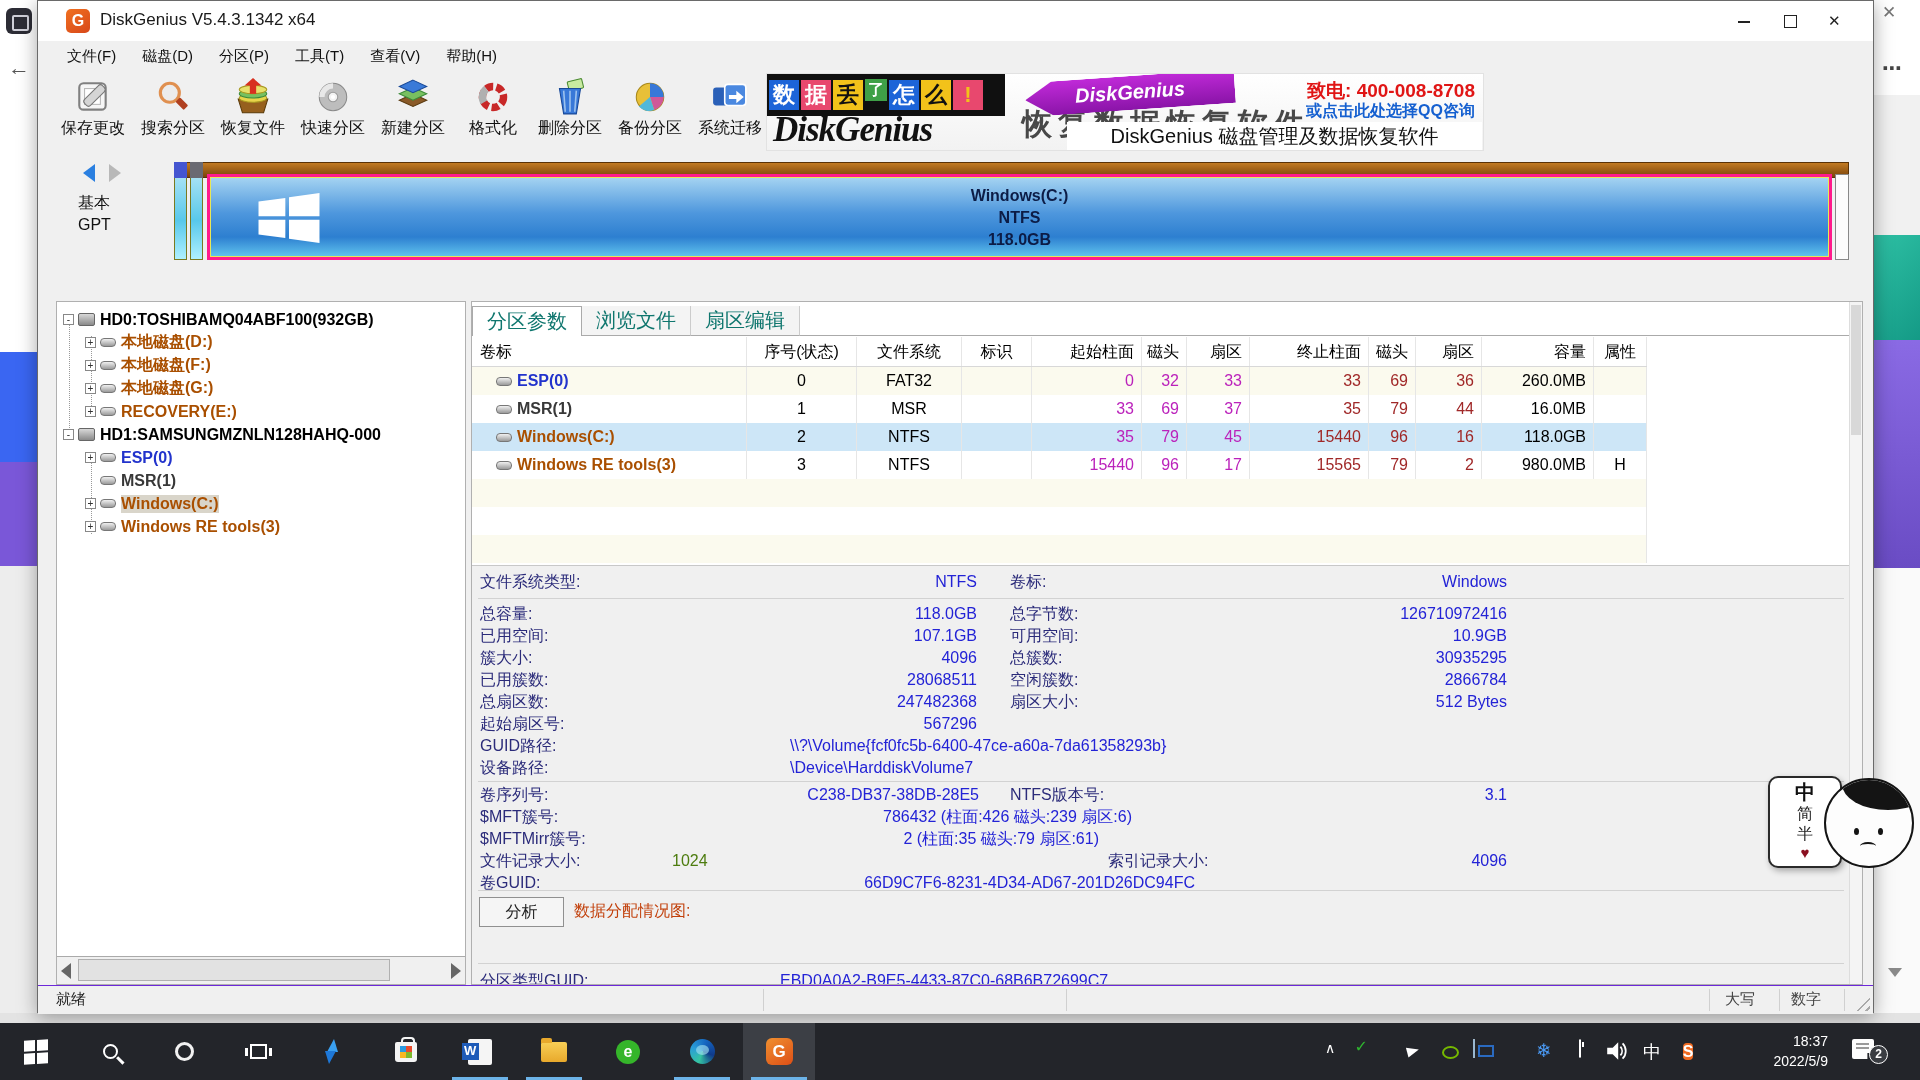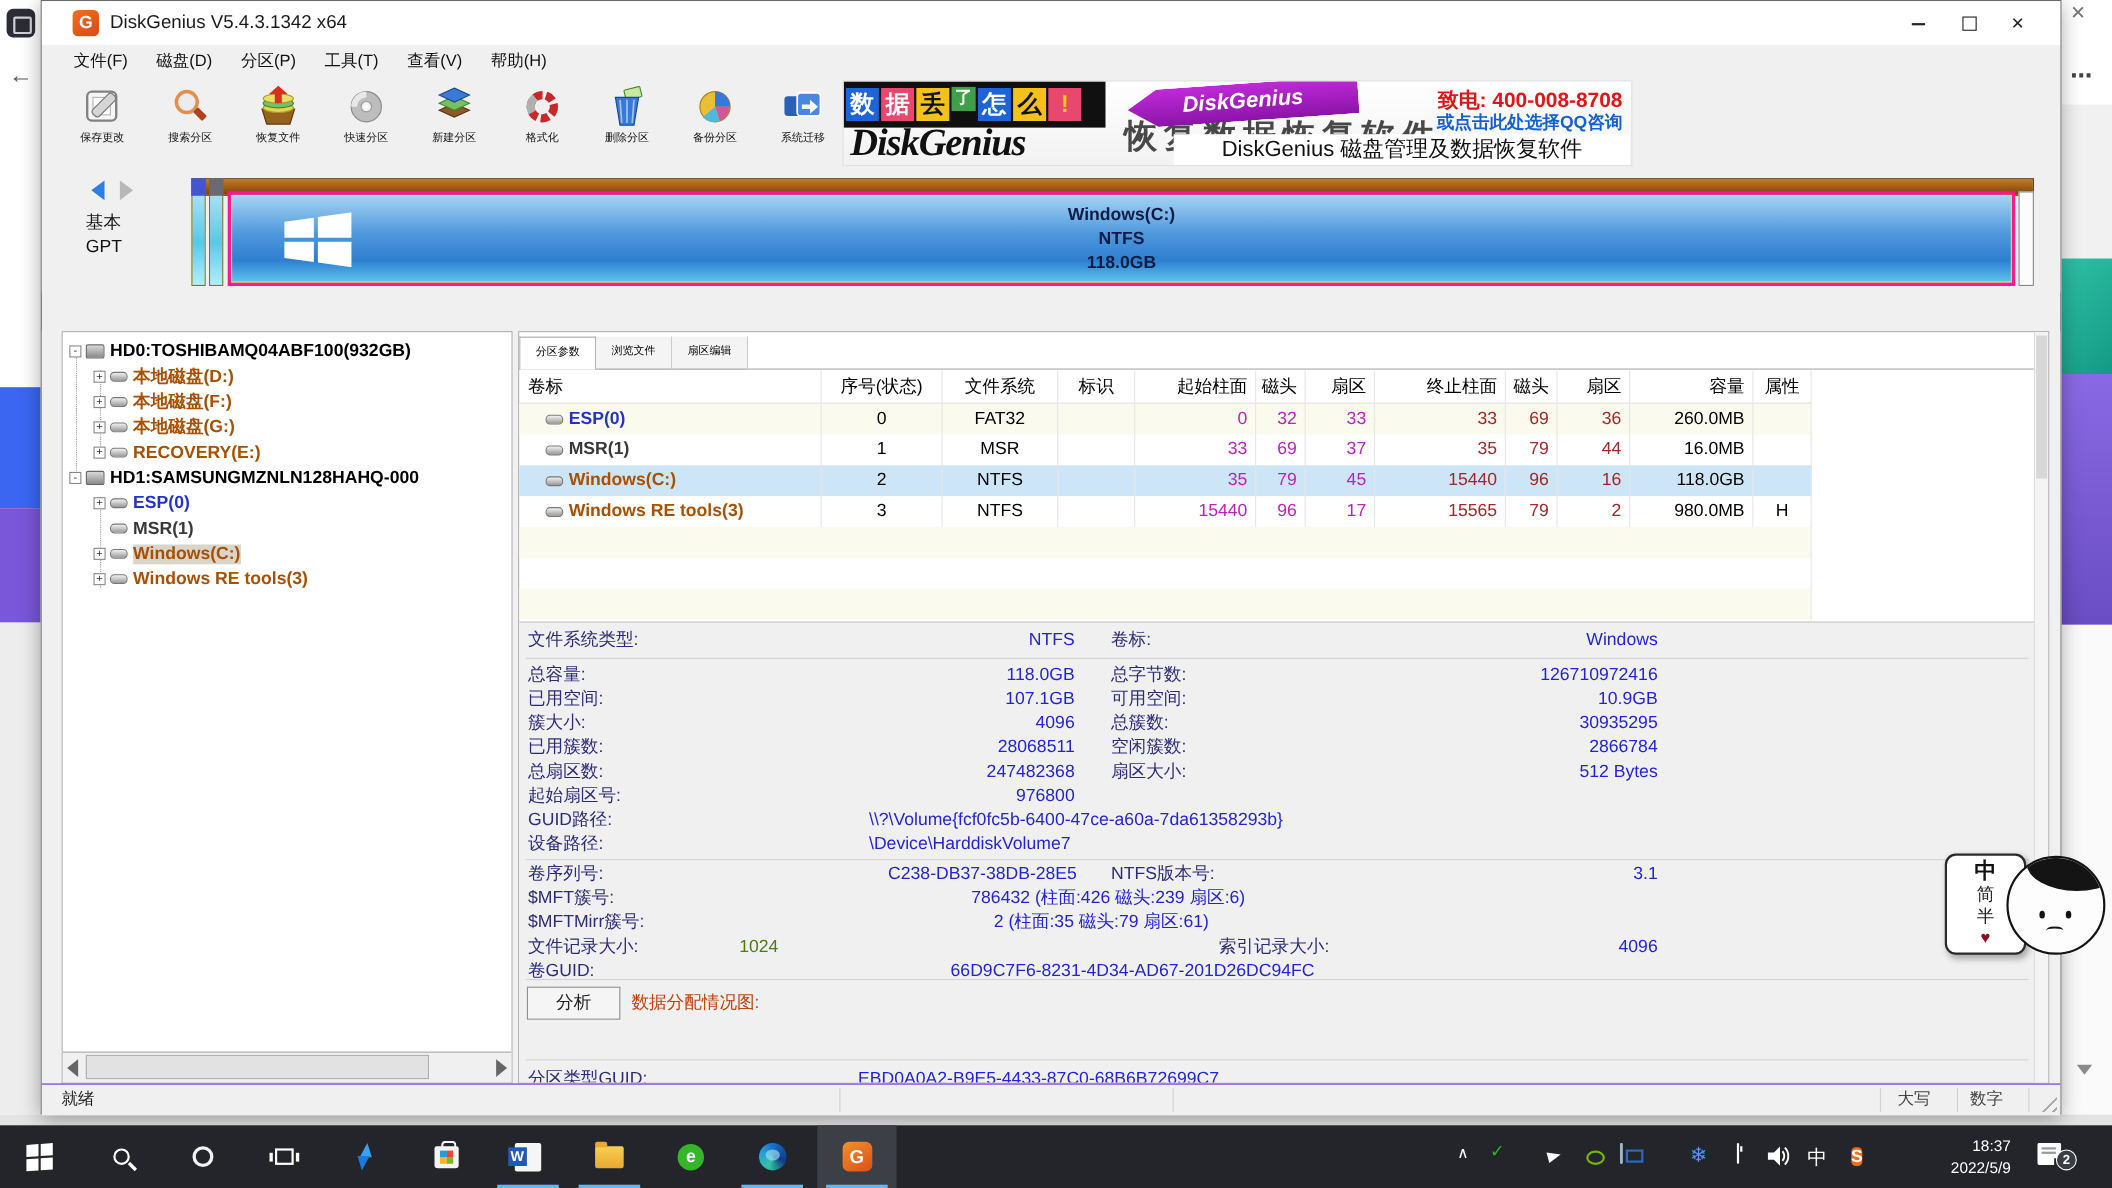--- a/index.html
+++ b/index.html
@@ -36,21 +36,21 @@
   .wbtn { width:46px; height:40px; position:relative; }
   .wbtn-min::after { content:""; position:absolute; left:17px; top:20px; width:12px; height:2px; background:#222; }
   .wbtn-max::after { content:""; position:absolute; left:17px; top:14px; width:11px; height:11px; border:1px solid #222; }
   .wbtn-close::after { content:"✕"; position:absolute; left:15px; top:11px; font-size:15px; color:#222; }
 
   .menu { position:absolute; left:0; top:40px; width:100%; height:30px; background:#f0f0f0; display:flex; padding-left:16px; }
   .mitem { padding:0 13px; line-height:30px; font-size:15px; color:#111; }
 
   .tools { position:absolute; left:0; top:70px; width:100%; height:87px; background:#f0f0f0; }
   .toolbtn { position:absolute; top:3px; width:80px; height:81px; text-align:center; }
-  .toolbtn .tlab { display:block; margin-top:2px; font-size:10px; color:#111; }
+  .toolbtn .tlab { display:block; margin-top:2px; font-size:16px; color:#111; }
   .tbi { width:38px; height:38px; margin:4px auto 0; }
 
   
   .ad { position:absolute; left:728px; top:2px; width:718px; height:78px; background:linear-gradient(#ffffff,#f2f2f2); overflow:hidden; border:1px solid #e2e2e2; }
   .ad-darkstrip { position:absolute; left:0; top:0; width:238px; height:42px; background:#101010; display:flex; align-items:center; padding-left:2px; }
   .ad-tile { width:30px; height:30px; margin-right:2px; font-size:22px; font-weight:bold; text-align:center; line-height:30px; }
   .t0 { background:#1c64d8; color:#fff; } .t1 { background:#e8486e; color:#fff; }
   .t2 { background:#f2c21a; color:#111; } .t3 { background:#3fa047; color:#fff; width:22px; height:22px; font-size:16px; line-height:22px; margin-top:-10px; }
   .t4 { background:#1c64d8; color:#fff; } .t5 { background:#f2c21a; color:#111; }
   .t6 { background:#e8486e; color:#f2c21a; }
@@ -96,21 +96,21 @@
   .trow.sel .tlabel { background:#d9d5ca; }
   .vline { position:absolute; border-left:1px dotted #999; }
   .hscroll { position:absolute; left:0; bottom:0; width:408px; height:28px; background:#f0f0f0; border-top:1px solid #aaa; }
   .hs-arr { position:absolute; top:6px; width:0; height:0; border:8px solid transparent; }
   .hs-l { left:4px; border-right:10px solid #666; border-left:none; }
   .hs-r { right:4px; border-left:10px solid #666; border-right:none; }
   .hs-thumb { position:absolute; left:21px; top:2px; width:312px; height:22px; background:#e2e2e2; border:1px solid #b0b0b0; }
 
   .panel { position:absolute; left:433px; top:0; width:1392px; height:684px; background:#fff; border:1px solid #b0b0b0; overflow:hidden; }
   .tabs { position:absolute; left:0px; top:4px; height:30px; display:flex; }
-  .tab { padding:0 14px; font-size:10px; line-height:28px; color:#000000; border-right:1px solid #ccc; background:#f4f4f4; border-bottom:1px solid #aaa; }
+  .tab { padding:0 14px; font-size:20px; line-height:28px; color:#0f766e; border-right:1px solid #ccc; background:#f4f4f4; border-bottom:1px solid #aaa; }
   .tab.active { background:#fff; border:1px solid #aaa; border-bottom:none; }
   .tabline { position:absolute; left:0; top:33px; width:100%; height:1px; background:#aaa; }
 
   .ttable { position:absolute; left:0; top:35px; width:1175px; }
   .hrow,.row { display:flex; }
   .hrow { height:30px; border-bottom:1px solid #d8d8d8; }
   .hcell,.cell { border-right:1px solid #e6e6e6; font-size:16px; overflow:hidden; white-space:nowrap; }
   .hcell { line-height:30px; color:#000; }
   .row { height:28px; }
   .cell { line-height:28px; }
@@ -596,21 +596,21 @@
               <span class="drv">2866784</span>
           </div>
           <div class="drow" style="top:125px">
             <span class="dl">总扇区数:</span>
               <span class="dv">247482368</span>
             <span class="drl">扇区大小:</span>
               <span class="drv">512 Bytes</span>
           </div>
           <div class="drow" style="top:147px">
             <span class="dl">起始扇区号:</span>
-              <span class="dv">976800</span>
+              <span class="dv">567296</span>
           </div>
           <div class="drow" style="top:169px">
             <span class="dl">GUID路径:</span>
             <span class="dvl">\\?\Volume{fcf0fc5b-6400-47ce-a60a-7da61358293b}</span>
           </div>
           <div class="drow" style="top:191px">
             <span class="dl">设备路径:</span>
             <span class="dvl">\Device\HarddiskVolume7</span>
           </div>
           <div class="dsep" style="top:215px"></div>

